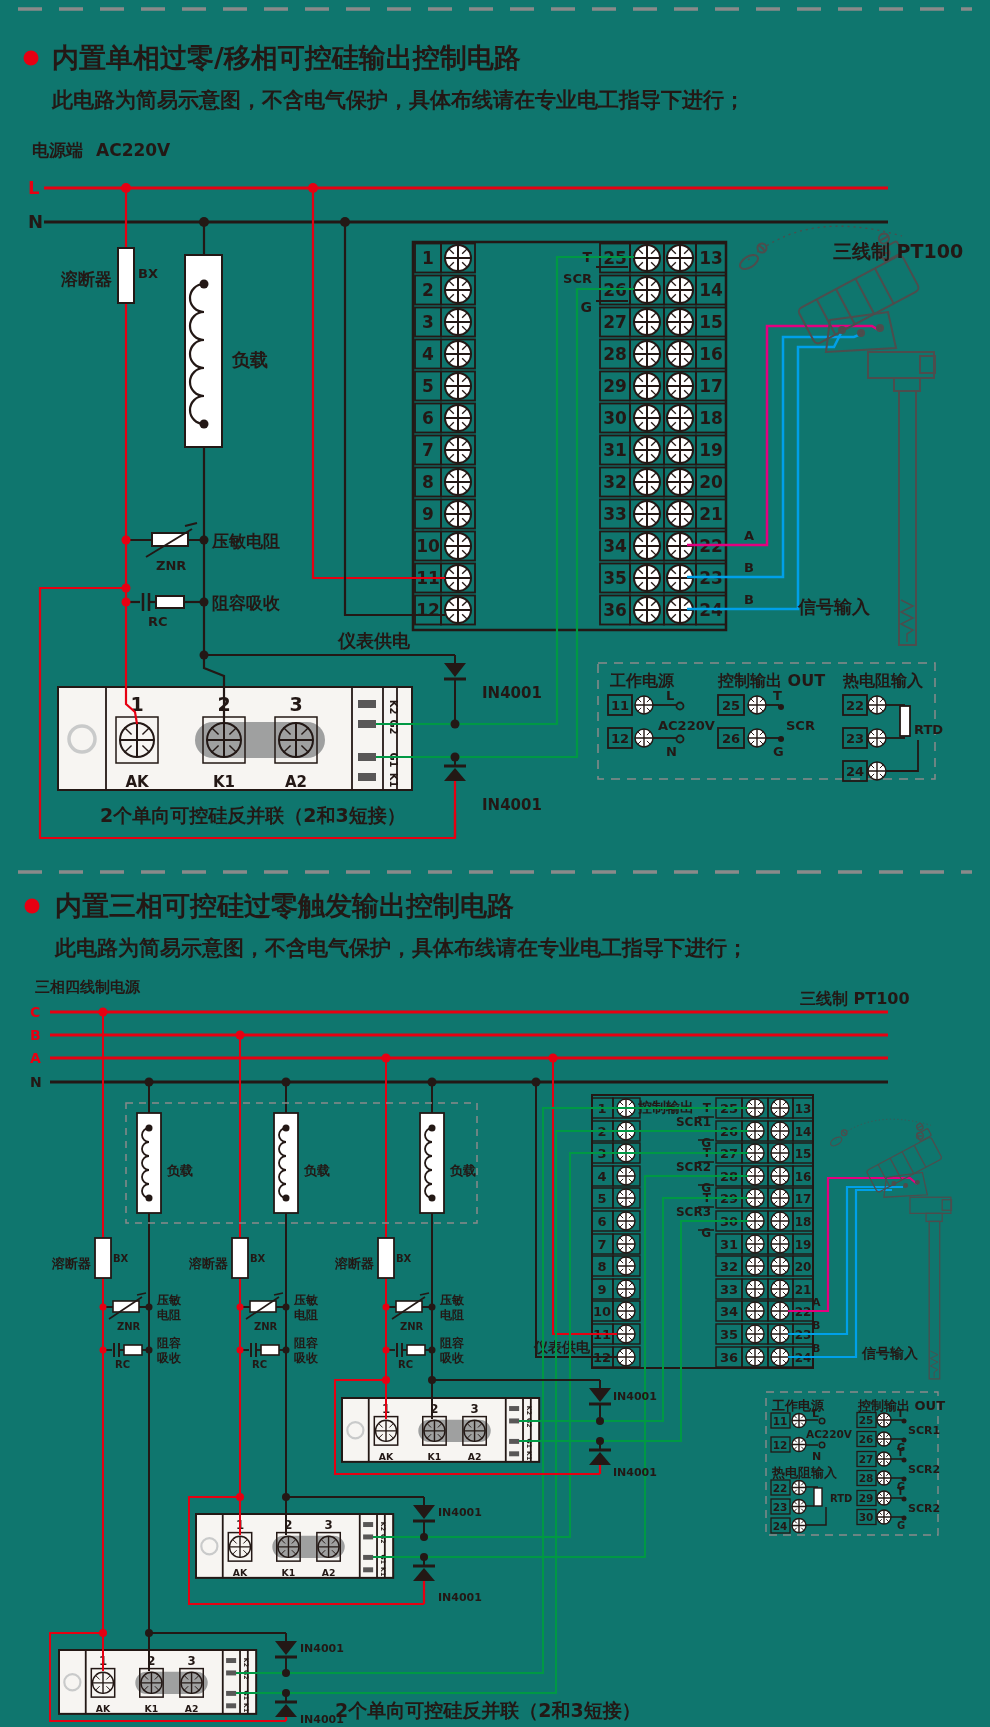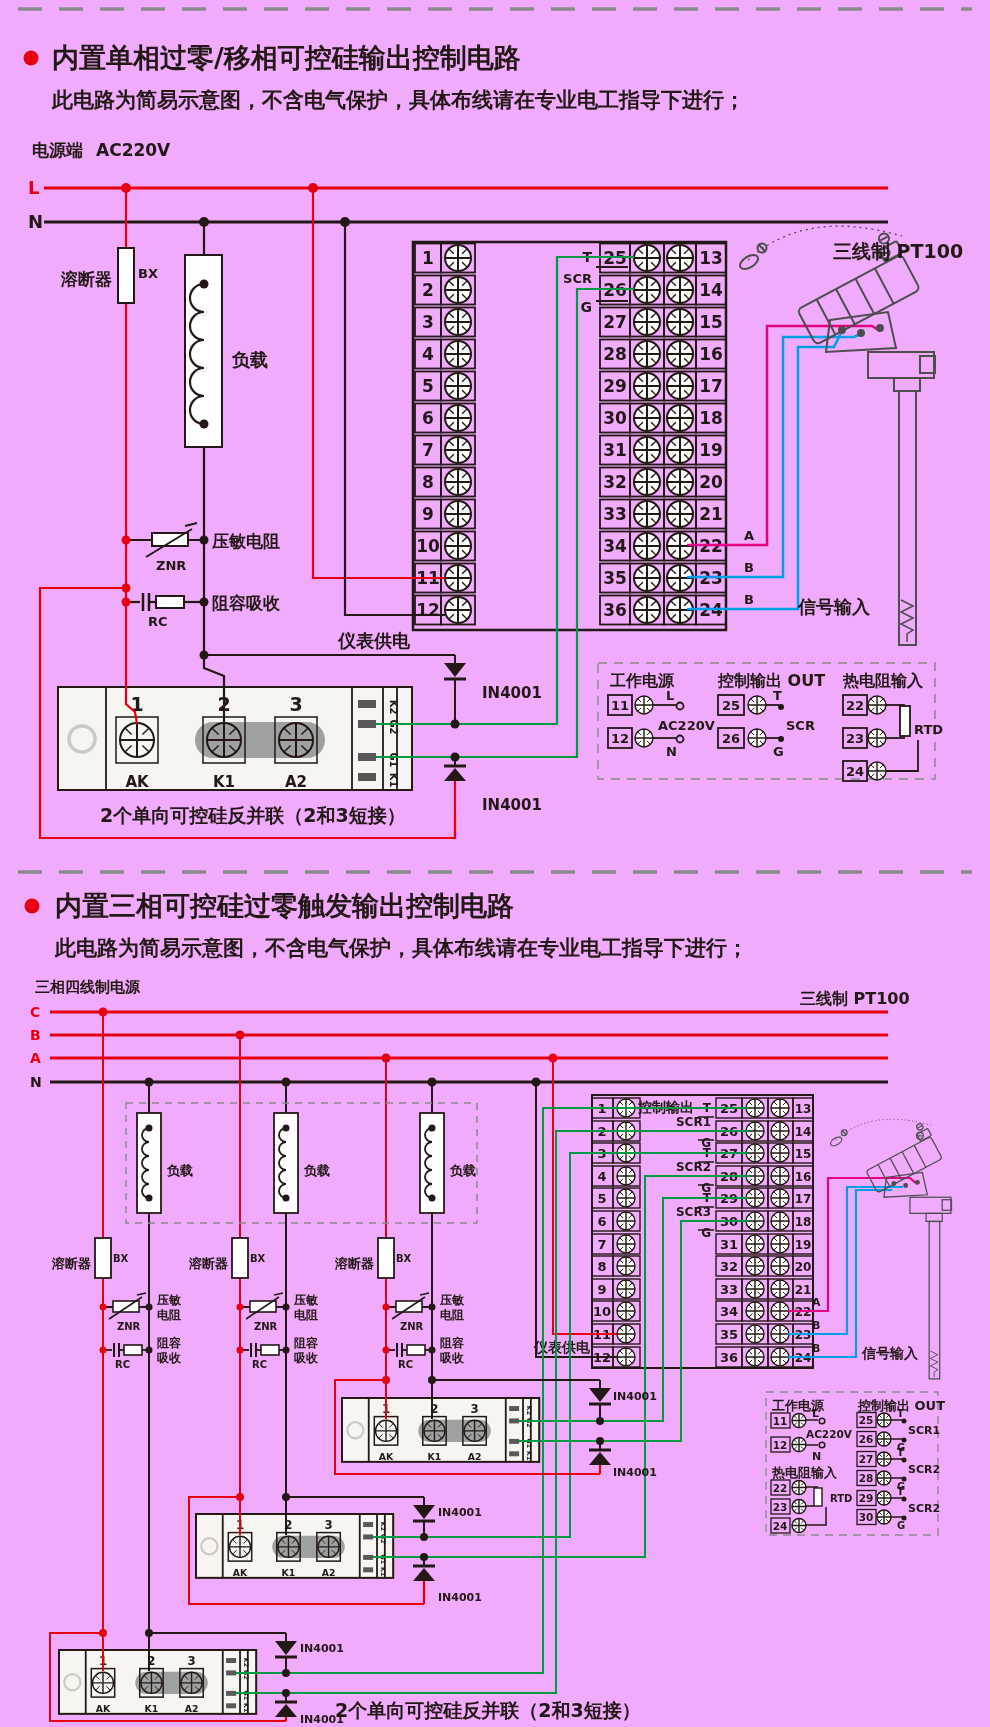--- a/index.html
+++ b/index.html
@@ -1,16 +1,16 @@
 <!DOCTYPE html>
 <html><head>
 <meta charset="utf-8">
 <style>
   html,body{margin:0;padding:0;background:#f7f5f2;}
-  .stage{width:990px;height:1727px;position:relative;background:#f0abfc;overflow:hidden;
+  .stage{width:990px;height:1727px;position:relative;background:#0f766e;overflow:hidden;
          font-family:"DejaVu Sans","Liberation Sans",sans-serif;}
   svg{display:block;}
   svg text{font-family:"DejaVu Sans","Liberation Sans",sans-serif;}
 </style>
 </head>
 <body>
 
 <div class="stage">
   <svg id="diagram" viewBox="0 0 990 1727" width="990" height="1727">
     <defs>

